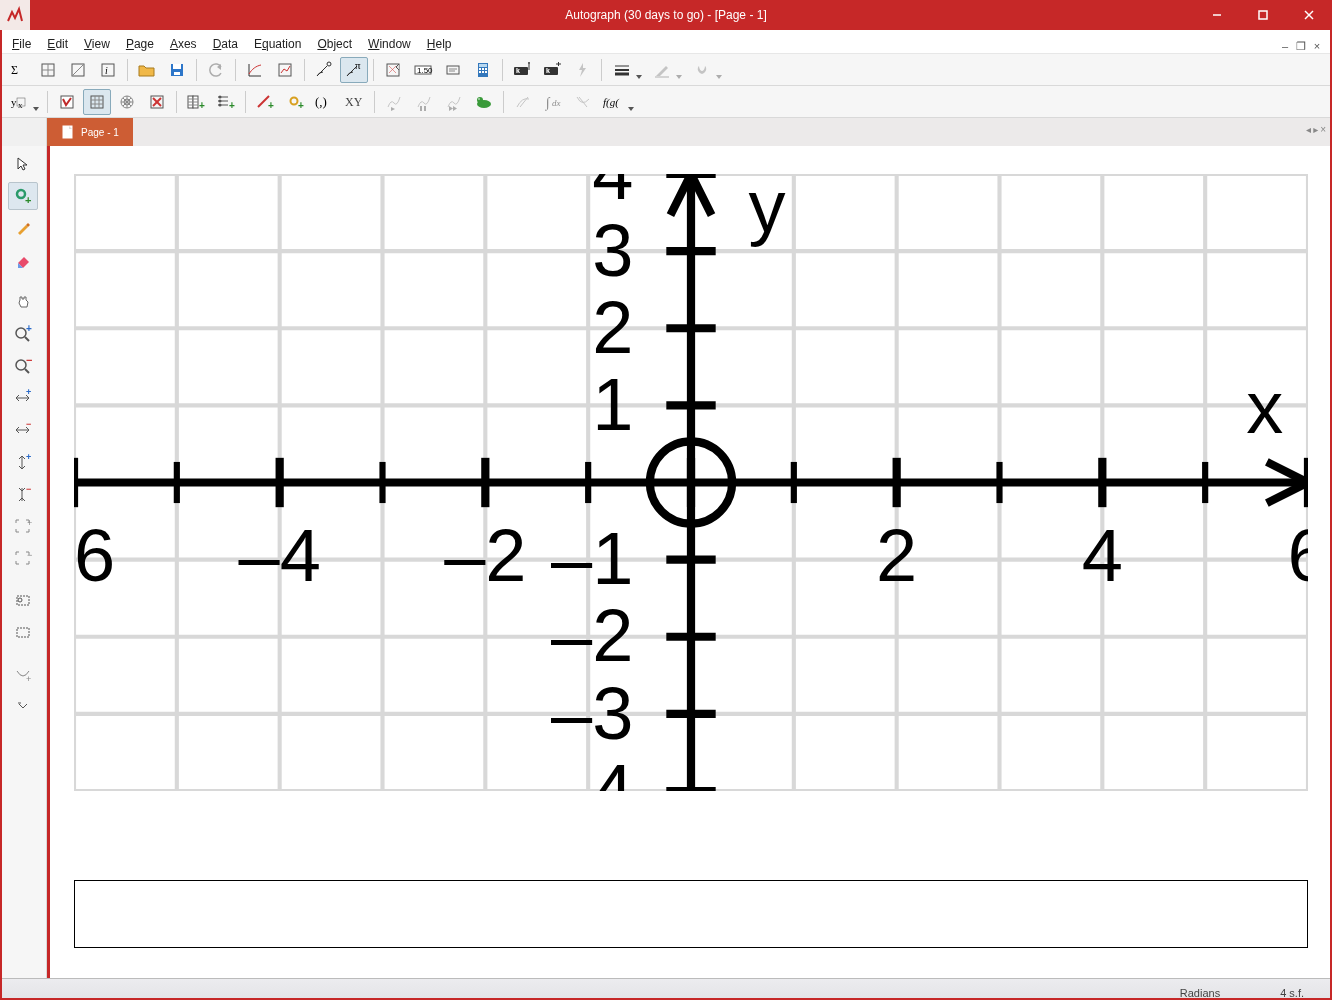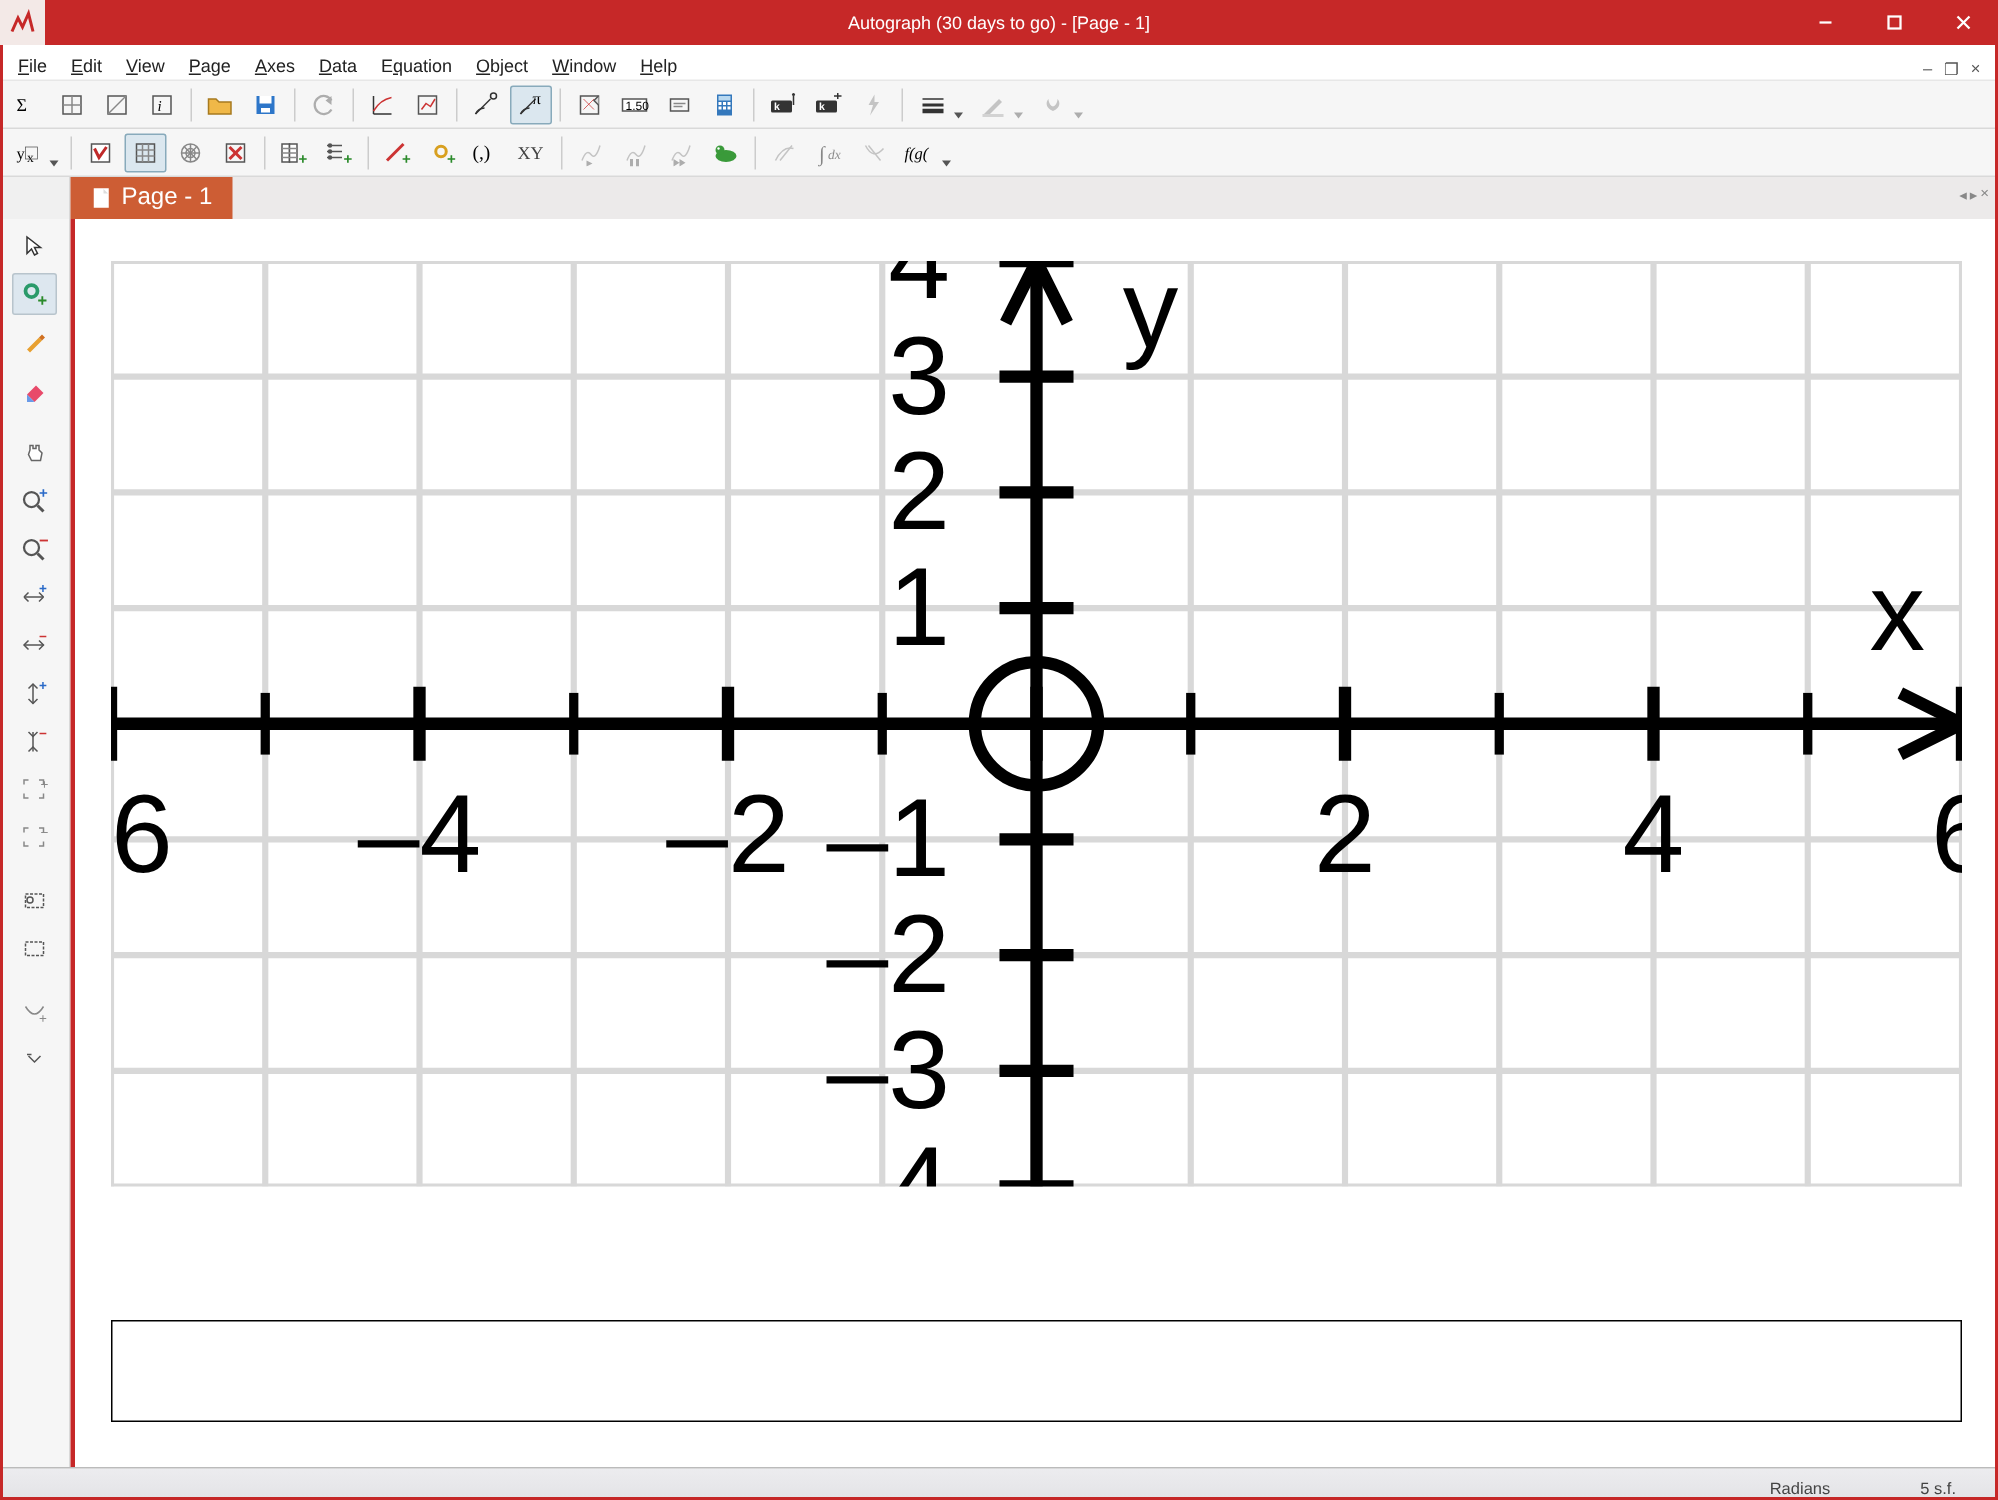--- a/index.html
+++ b/index.html
@@ -21,21 +21,21 @@
 .tbtn { width: 28px; height: 26px; display: flex; align-items: center; justify-content: center; border: 1px solid transparent; color: #333; border-radius: 2px; }
 .tbtn.wide { width: 38px; }
 .tbtn.active { background: #dbe7ef; border-color: #8ab; }
 .tsep { width: 1px; height: 22px; background: #ccc; margin: 0 3px; }
 .tbtn.with-dd { position: relative; padding-right: 8px; }
 .tbtn .dd { position: absolute; right: 2px; bottom: 3px; width: 0; height: 0; border-left: 3px solid transparent; border-right: 3px solid transparent; border-top: 4px solid #555; }
 .tbtn.disabled { opacity: 0.45; pointer-events: none; }
 
 .tabstrip { height: 28px; background: #eceaea; display: flex; align-items: stretch; position: relative; }
 .tabstrip .left-gap { width: 47px; background: #f0f0f0; border-right: 1px solid #d9d9d9; }
-.tab { display: flex; align-items: center; gap: 6px; padding: 0 14px; color: #fff; background: #cd5d34; font-size: 16px; }
+.tab { display: flex; align-items: center; gap: 6px; padding: 0 14px; color: #fff; background: #cd5d34; font-size: 10px; }
 .tab .doc-icon { width: 14px; height: 14px; }
 .tabstrip .tabnav { position: absolute; right: 6px; top: 6px; color: #888; font-size: 10px; display: flex; gap: 2px; }
 
 .main { display: flex; height: calc(1000px - 30px - 24px - 32px - 32px - 28px - 22px); }
 .sidebar { width: 47px; background: #f6f6f6; border-right: 1px solid #d9d9d9; display: flex; flex-direction: column; align-items: center; padding-top: 4px; gap: 4px; }
 .sbtn { width: 30px; height: 28px; display: flex; align-items: center; justify-content: center; border: 1px solid transparent; border-radius: 2px; }
 .sbtn.active { background: #dde7ef; border-color: #b8c4cc; }
 
 .canvas-wrap { flex: 1; background: #fff; position: relative; border-left: 3px solid #c62828; }
 .canvas-inner { position: absolute; left: 0; right: 0; top: 4px; bottom: 0; }
@@ -585,17 +585,17 @@
         </svg>
       <div class="input-box"></div>
     </div>
   </div>
 </div>
 
 <div class="statusbar">
   <div class="spacer"></div>
   <span>Radians</span>
   <span style="width:60px"></span>
-  <span>5 s.f.</span>
+  <span>4 s.f.</span>
   <span style="width:20px"></span>
 </div>
 
 <div class="frame-border"></div>
 
 </body></html>

